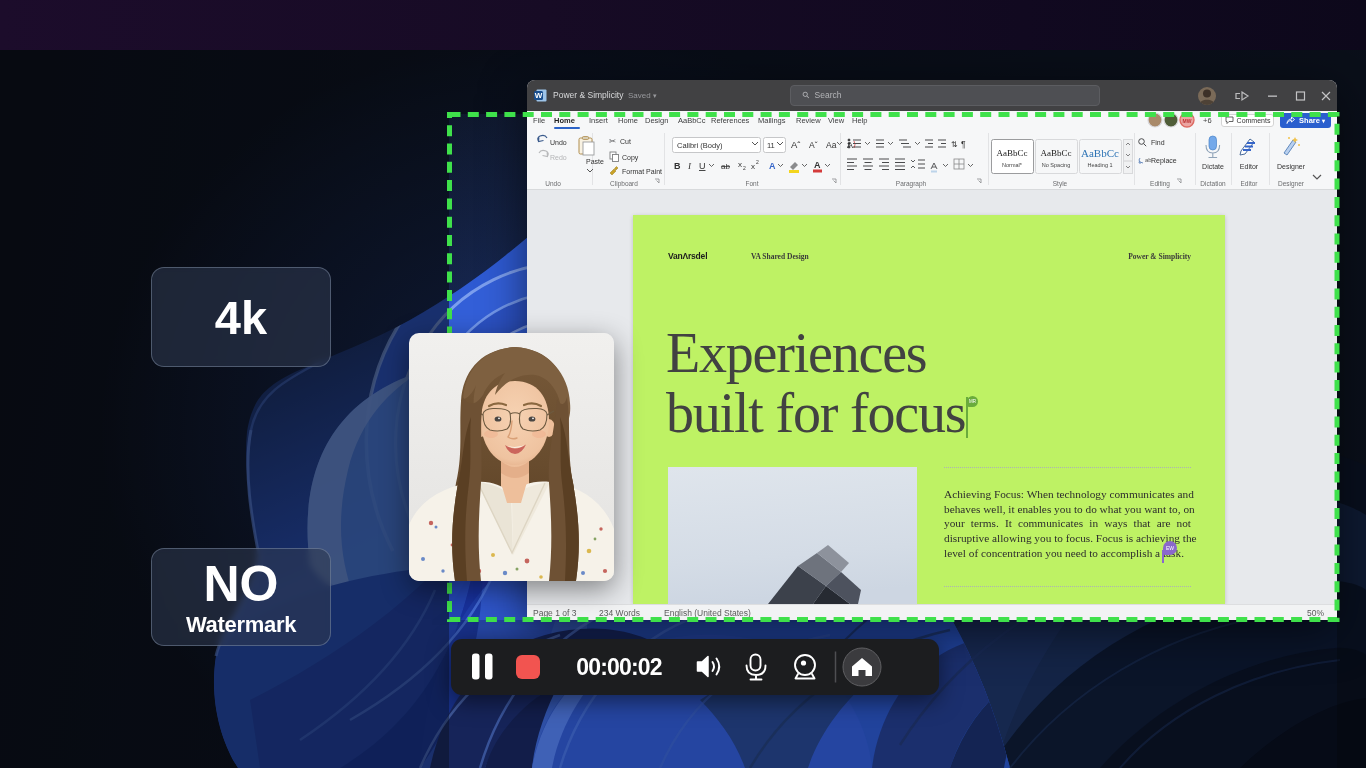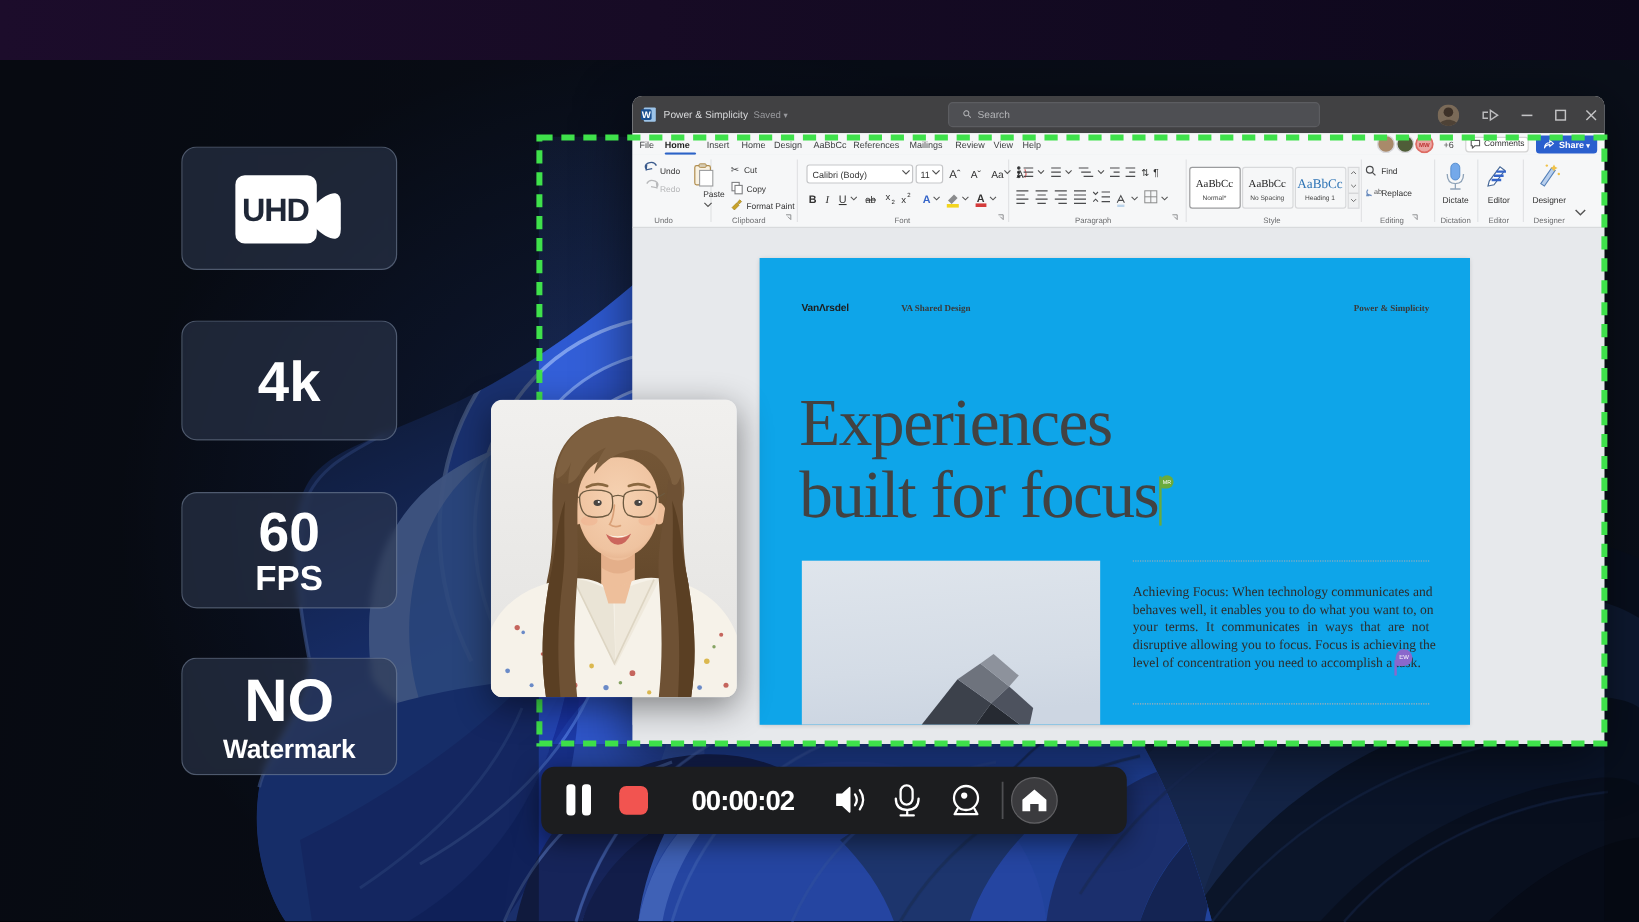--- a/index.html
+++ b/index.html
@@ -25,21 +25,21 @@
   .b4 .big{font-size:50px;}
   .b4 .small{font-size:22px;font-weight:bold;margin-top:5px;letter-spacing:-0.3px;}
 
   
   .win{position:absolute;left:527px;top:80px;width:810px;height:540px;border-radius:8px 8px 0 0;
     box-shadow:0 12px 45px rgba(0,0,0,.55);overflow:hidden;background:#e7e9ec;}
   .titlebar{position:absolute;left:0;top:0;width:810px;height:31px;background:#414143;}
   .tabrow{position:absolute;left:0;top:31px;width:818px;height:18px;background:#f6f7f8;}
   .ribbon{position:absolute;left:0;top:49px;width:810px;height:61px;background:#f6f7f8;border-bottom:1px solid #d8dadc;}
   .docarea{position:absolute;left:0;top:110px;width:810px;height:414px;background:#e7e9ec;}
-  .page{position:absolute;left:106px;top:25px;width:592px;height:389px;background:#0ea5e9;box-shadow:0 1px 4px rgba(0,0,0,.18);}
+  .page{position:absolute;left:106px;top:25px;width:592px;height:389px;background:#bef264;box-shadow:0 1px 4px rgba(0,0,0,.18);}
   .statusbar{position:absolute;left:0;top:524px;width:810px;height:16px;background:#f2f3f4;border-top:1px solid #dddee0;
     font-size:8.5px;color:#5a5a5a;}
   .abs{position:absolute;}
   .ttl{font-size:8.5px;color:#d8d9db;}
   .saved{font-size:8px;color:#98999d;}
   .search{position:absolute;left:263px;top:5px;width:310px;height:21px;border-radius:4px;
     background:#4e4f53;border:1px solid #5c5d61;color:#b4b5b8;font-size:8.5px;line-height:19px;padding-left:12px;}
   .mag{display:inline-block;transform:rotate(-45deg);font-size:9px;margin-right:5px;color:#b4b5b8;}
   .tab{font-size:7.5px;color:#3f4042;top:5px;}
   .tab.sel{color:#1f1f1f;font-weight:bold;}
@@ -146,32 +146,21 @@
       <path d="M300 740 C 360 700 410 650 435 590" stroke="#4a74dc" stroke-width="2.5" opacity="0.7"></path>
       <path d="M750 768 C 790 700 860 650 950 630" stroke="#223a67" stroke-width="2.5" opacity="0.75"></path>
       <path d="M1120 768 C 1170 710 1250 670 1340 660" stroke="#192b50" stroke-width="2" opacity="0.8"></path>
     </g>
   </svg>
   <svg id="dim" width="1366" height="768" viewBox="0 0 1366 768" style="position:absolute;left:0;top:0;">
     <path d="M0 0 H1366 V768 H0 Z M449 114 H1337 V768 H449 Z" fill="rgb(3,5,10)" fill-opacity="0.50" fill-rule="evenodd"></path>
     <rect x="449" y="620" width="888" height="148" fill="rgb(3,5,10)" fill-opacity="0.22"></rect>
   </svg>
 
-  <div class="badge b1">
-      <svg width="90" height="60" viewBox="0 0 90 60" style="margin-top:2px">
-    <rect x="0" y="1" width="68" height="57" rx="8" fill="#fff"></rect>
-    <path d="M66 26 C72.5 19 79.5 15.5 83.5 16 Q88 17 88 24 V46 Q88 53 83.5 54 C79.5 54.5 72.5 51 66 44 Z" fill="#fff"></path>
-    <text x="33.5" y="39.5" text-anchor="middle" font-family="Liberation Sans" font-size="27" font-weight="bold" fill="#1f2737" letter-spacing="-1">UHD</text>
-  </svg>
-    </div>
   <div class="badge b2">4k</div>
-  <div class="badge b3">
-      <div class="big">60</div>
-      <div class="small">FPS</div>
-    </div>
   <div class="badge b4">
       <div class="big">NO</div>
       <div class="small">Watermark</div>
     </div>
 
   <div class="win">
     <div class="titlebar">
       <svg class="abs" style="left:7px;top:9px" width="13" height="13" viewBox="0 0 13 13">
         <rect x="2.5" y="0.5" width="10" height="12" rx="1" fill="#9cc3e8"></rect>
         <rect x="0" y="2" width="9" height="9" rx="1.5" fill="#1a4f8f"></rect>
@@ -455,20 +444,26 @@
         <div class="jl">behaves well, it enables you to do what you want to, on</div>
         <div class="jl">your terms. It communicates in ways that are not</div>
         <div class="jl">disruptive allowing you to focus. Focus is achieving the</div>
         <div>level of concentration you need to accomplish a task.</div>
       </div>
       <div class="abs" style="left:530px;top:326px;width:14px;height:14px;border-radius:7px 7px 7px 2px;background:#8a68cc;color:#fff;font-size:5px;text-align:center;line-height:14px">EW</div>
       <div class="abs" style="left:529px;top:335px;width:1.5px;height:13px;background:#8a68cc"></div>
       <div class="abs dotted" style="left:311px;top:371px"></div>
     </div>
       </div>
+    <div class="statusbar">
+      <div class="abs" style="left:6px;top:3px">Page 1 of 3</div>
+      <div class="abs" style="left:72px;top:3px">234 Words</div>
+      <div class="abs" style="left:137px;top:3px">English (United States)</div>
+      <div class="abs" style="left:780px;top:3px">50%</div>
+    </div>
   </div>
 
   <svg id="dashes" width="1366" height="768" viewBox="0 0 1366 768" style="position:absolute;left:0;top:0;">
     <rect x="449.5" y="114.5" width="887.5" height="505" fill="none" stroke="#3fe14b" stroke-width="5" stroke-dasharray="11 7.3"></rect>
   </svg>
 
   <div class="webcam">
     <svg width="205" height="248" viewBox="0 0 205 248">
       <defs>
         <linearGradient id="wbg" x1="0" y1="0" x2="0" y2="1">

